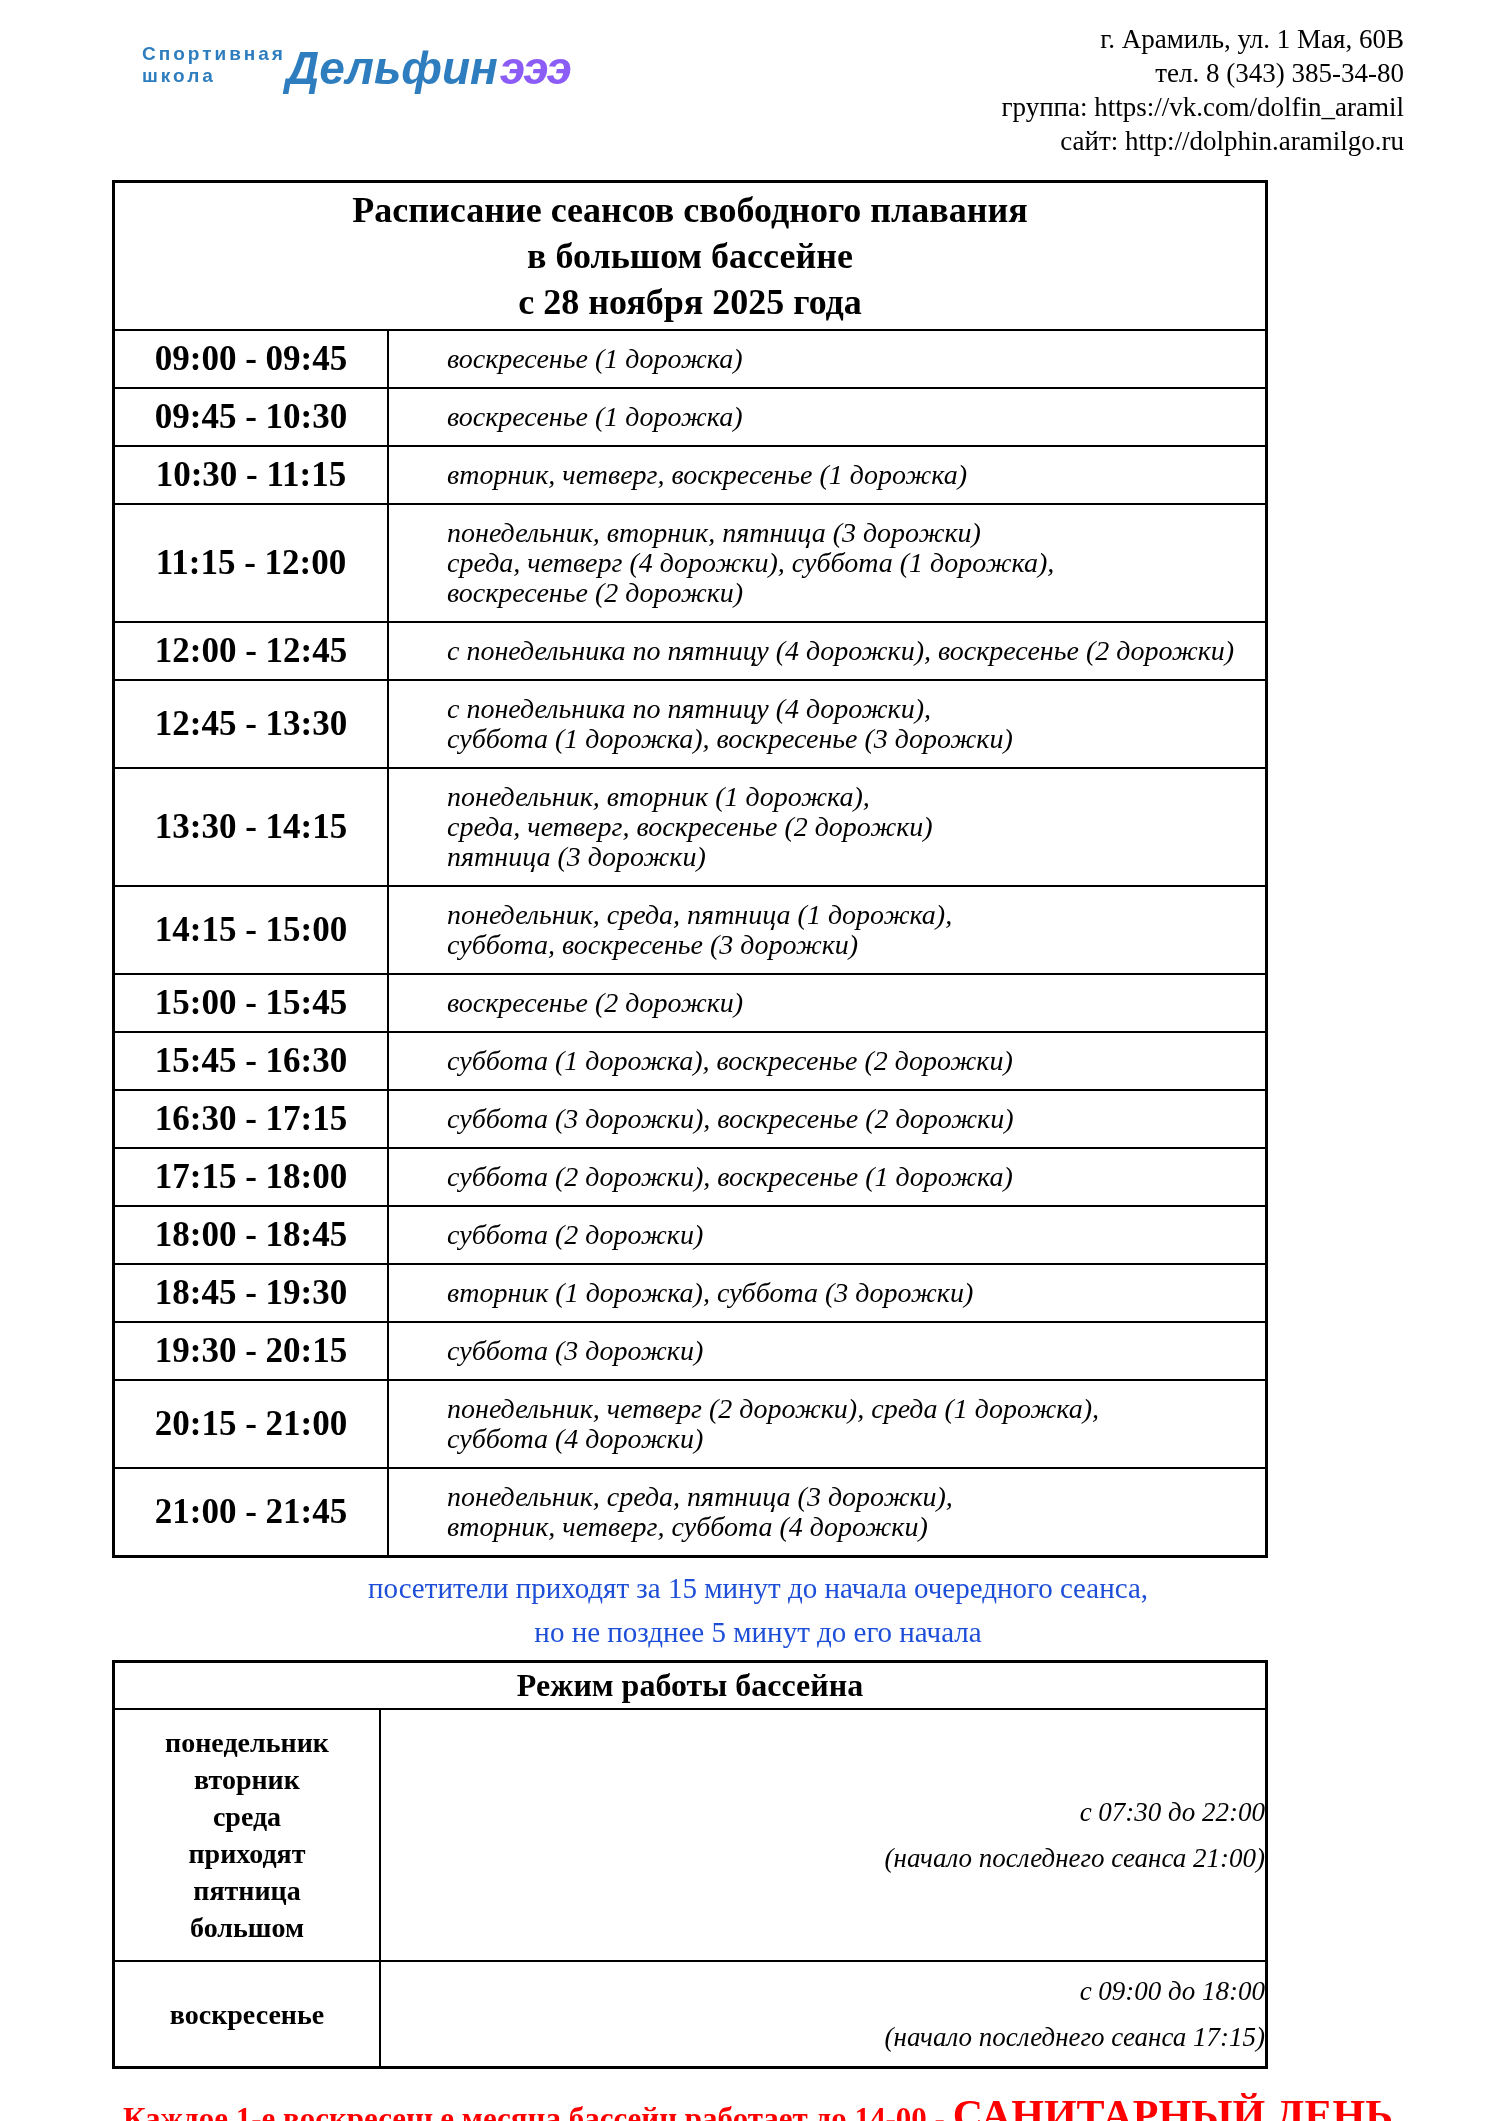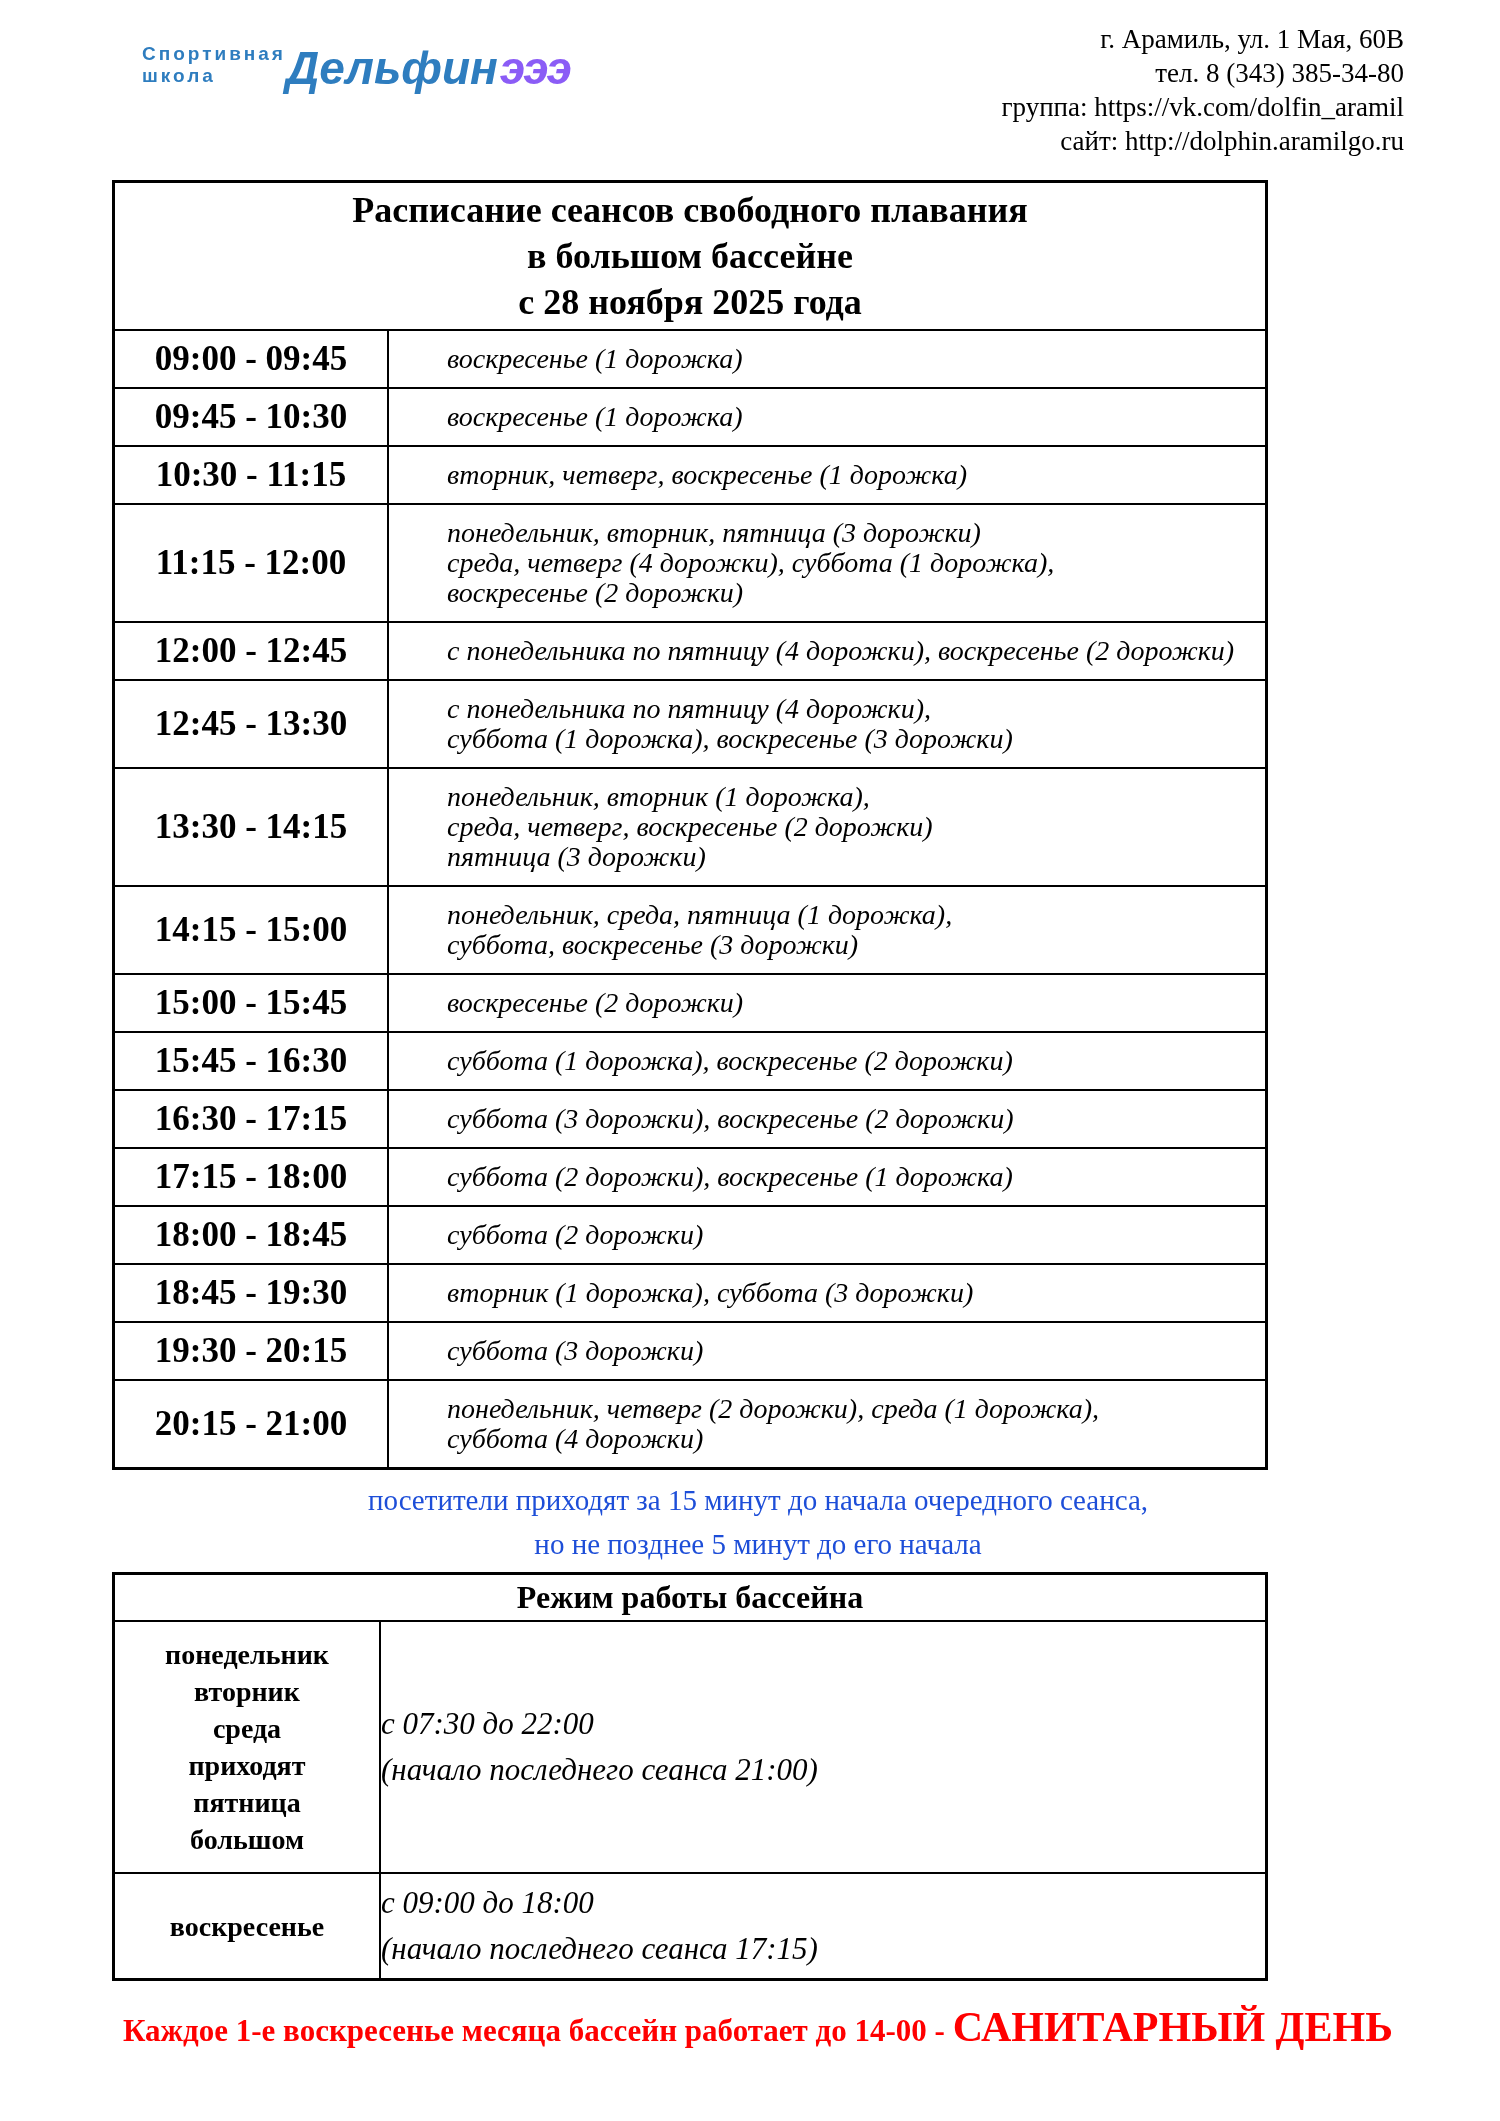--- a/index.html
+++ b/index.html
@@ -32,21 +32,21 @@
   .time-cell { width:264px; text-align:center; font-weight:bold; font-size:35px; padding:0 4px; }
   .detail-cell { font-style:italic; font-size:28px; line-height:30px; padding:13px 12px 13px 58px; }
 
   
   .notice { text-align:center; color:#1d4ed8; font-weight:normal; font-size:29px; line-height:44px; margin:8px 0 6px; }
 
   
   table.hours { margin-top:0; }
   .hours-title-cell { text-align:center; font-weight:bold; font-size:32px; padding:4px 0; }
   .days-cell { width:264px; text-align:center; font-weight:bold; font-size:28px; line-height:37px; padding:14px 0; }
-  .hours-cell { text-align:left; font-style:italic; font-size:31px; line-height:46px; padding:6px 0; }
+  .hours-cell { text-align:right; font-style:italic; font-size:27px; line-height:46px; padding:6px 0; }
 
   
   .footer-notice { text-align:center; color:#ff0000; font-weight:bold; font-size:31px; margin-top:22px; }
   .footer-notice .highlight { font-size:42px; }
 </style>
 </head>
 <body>
 
 <div class="page">
 
@@ -181,20 +181,27 @@
               <div>суббота (3 дорожки)</div>
             </td>
           </tr>
           <tr>
             <td class="time-cell">20:15 - 21:00</td>
             <td class="detail-cell">
               <div>понедельник, четверг (2 дорожки), среда (1 дорожка),</div>
               <div>суббота (4 дорожки)</div>
             </td>
           </tr>
+          <tr>
+            <td class="time-cell">21:00 - 21:45</td>
+            <td class="detail-cell">
+              <div>понедельник, среда, пятница (3 дорожки),</div>
+              <div>вторник, четверг, суббота (4 дорожки)</div>
+            </td>
+          </tr>
         </tbody>
     </table>
 
     <div class="notice">
         <div>посетители приходят за 15 минут до начала очередного сеанса,</div>
         <div>но не позднее  5 минут до его начала</div>
       </div>
 
     <table class="grid hours">
       <tbody>

